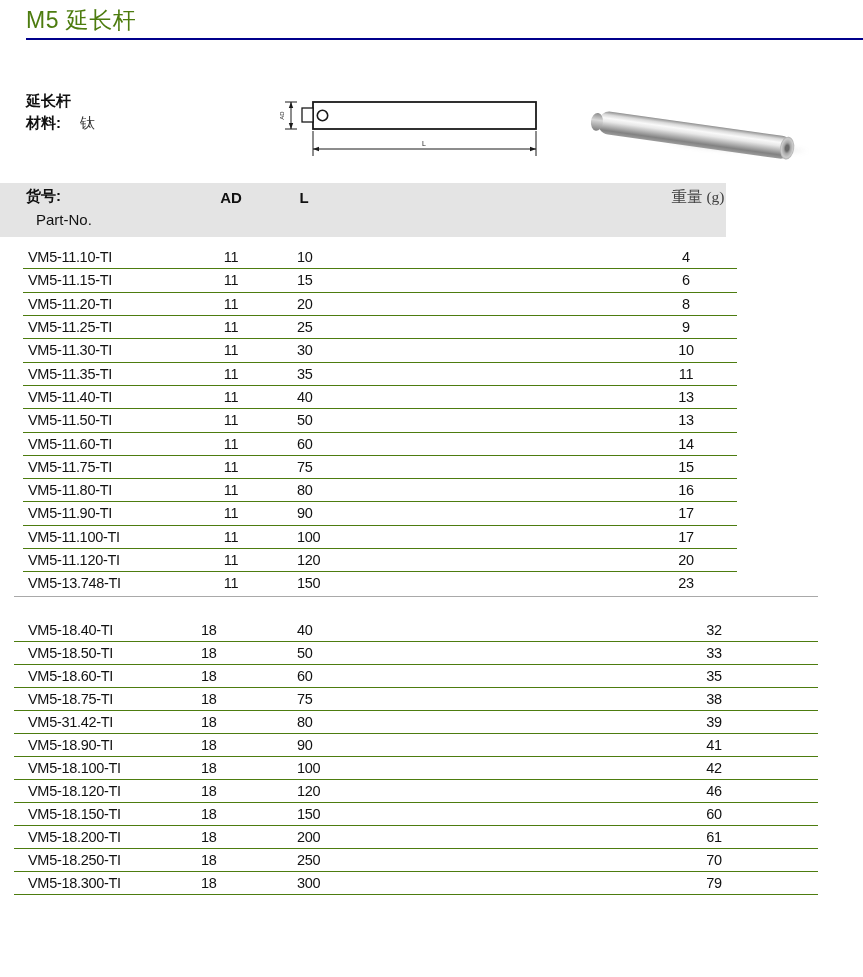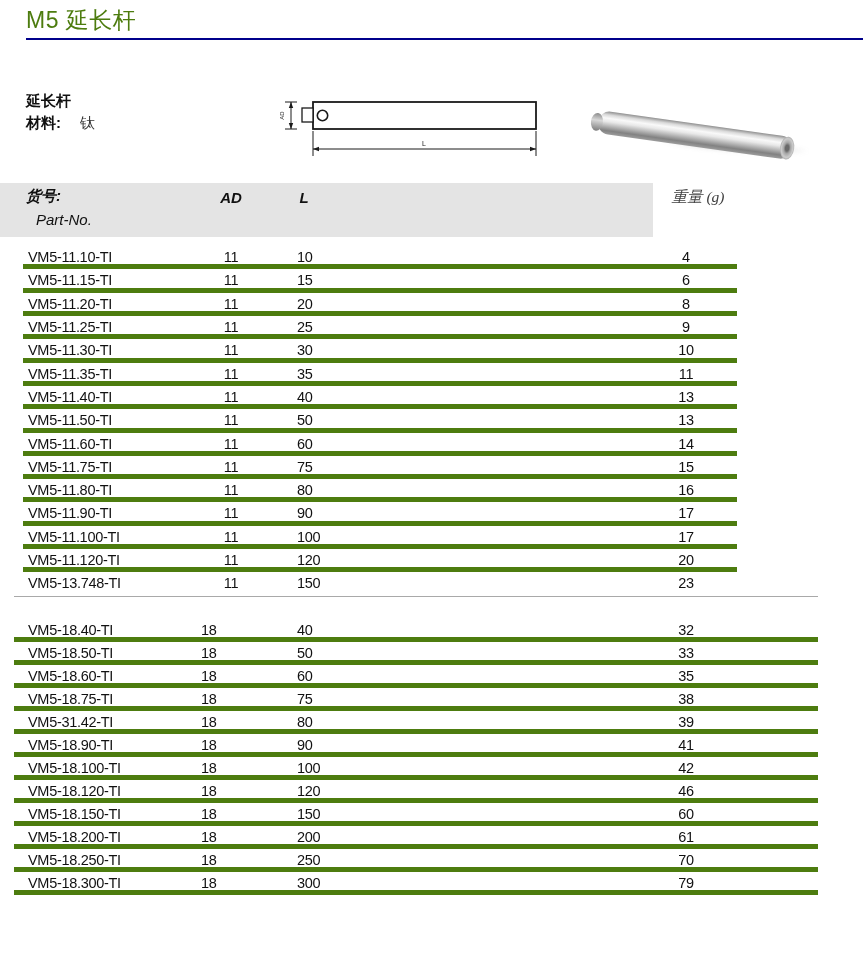--- a/index.html
+++ b/index.html
@@ -33,39 +33,39 @@
   }
   .rod-end-right{
     position:absolute;right:-2px;top:0;width:14px;height:23px;border-radius:50%;
     background:radial-gradient(ellipse at center,#6a6a6a 0 18%,#a6a6a6 34%,#cccccc 58%,#979797 82%,#8b8b8b 100%);
   }
   .rod-end-left{
     position:absolute;left:-7px;top:2.5px;width:12px;height:18px;border-radius:50%;
     background:linear-gradient(180deg,#8a8a8a,#d8d8d8 40%,#7d7d7d);
   }
   
-  .thead{position:absolute;left:0;top:183px;width:653px;height:54px;background:#e4e4e4;font-style:italic;}
+  .thead{position:absolute;left:0;top:183px;width:726px;height:54px;background:#e4e4e4;}
   .hdr-cn{position:absolute;left:26px;top:4px;font-size:15px;font-weight:bold;}
   .hdr-en{position:absolute;left:36px;top:28px;font-size:15px;}
   .hdr-ad{position:absolute;left:201px;top:6px;width:60px;text-align:center;font-size:15px;font-weight:bold;}
   .hdr-l{position:absolute;left:274px;top:6px;width:60px;text-align:center;font-size:15px;font-weight:bold;}
   .hdr-wt{position:absolute;left:636px;top:4px;width:124px;text-align:center;
           font-family:"Liberation Serif",serif;font-size:15.5px;color:#404040;}
   .rows{position:absolute;}
   .g1{top:246px;left:23px;width:714px;}
   .g2{top:618.6px;left:14px;width:804px;}
-  .row{position:relative;box-sizing:border-box;border-bottom:5px solid #4d7c0f;text-decoration:underline;}
+  .row{position:relative;box-sizing:border-box;border-bottom:1px solid #4d7c0f;text-decoration:underline;}
   .g1 .row{height:23.32px;line-height:23.32px;}
   .g2 .row{height:23px;line-height:23px;}
   .g1 .row:last-child{border-bottom-color:transparent;}
   .c{position:absolute;top:0;font-size:14.5px;letter-spacing:-.3px;white-space:nowrap;}
   .g1 .part{left:5px;}   .g2 .part{left:14px;}
   .g1 .ad{left:178px;width:60px;text-align:center;} .g2 .ad{left:187px;width:60px;text-align:left;}
   .g1 .len{left:274px;}  .g2 .len{left:283px;}
-  .g1 .wt{left:613px;width:100px;text-align:center;} .g2 .wt{left:622px;width:100px;text-align:center;}
+  .g1 .wt{left:613px;width:100px;text-align:center;} .g2 .wt{left:650px;width:100px;text-align:center;}
   .wide-sep{position:absolute;left:14px;top:595.8px;width:804px;height:1px;background:#a9a9a9;}
 </style>
 </head>
 <body>
 
 <div class="page">
 
   <div class="page-title">M5 延长杆</div>
   <div class="title-rule"></div>
 

